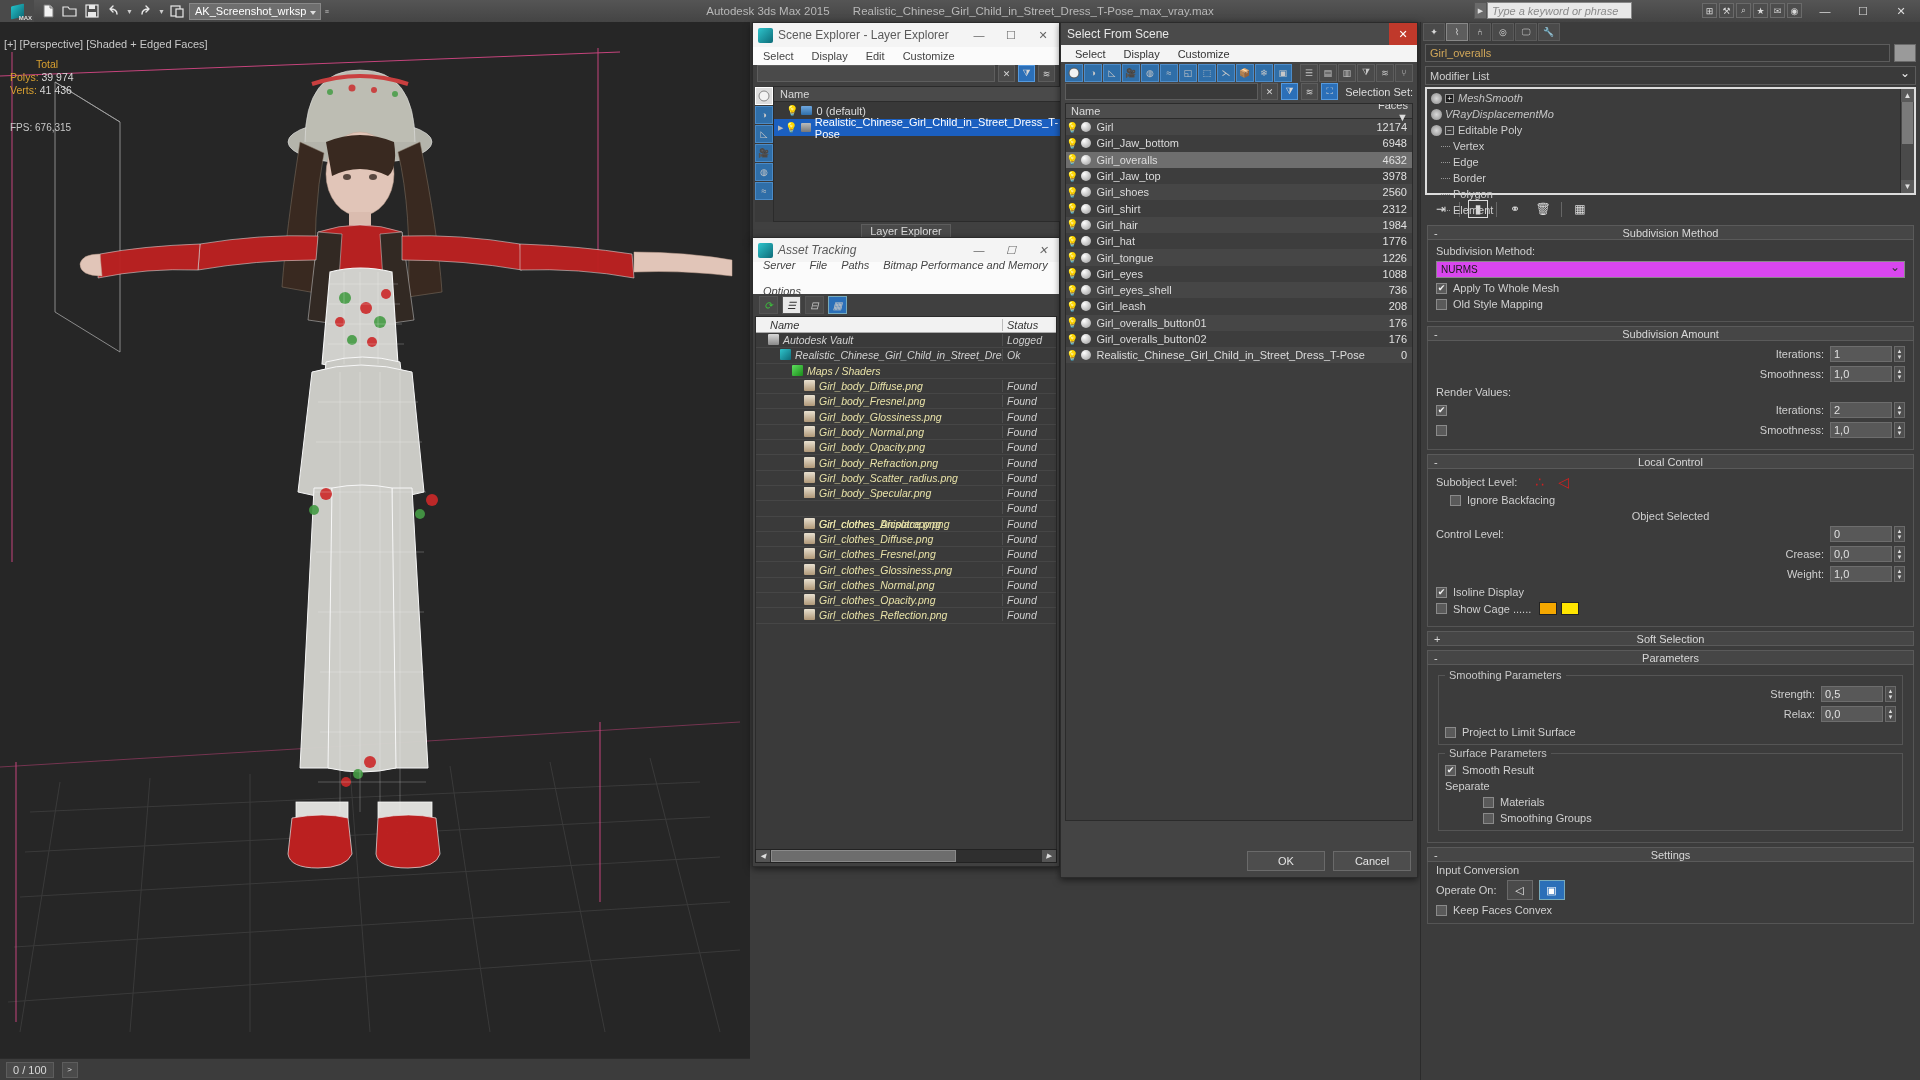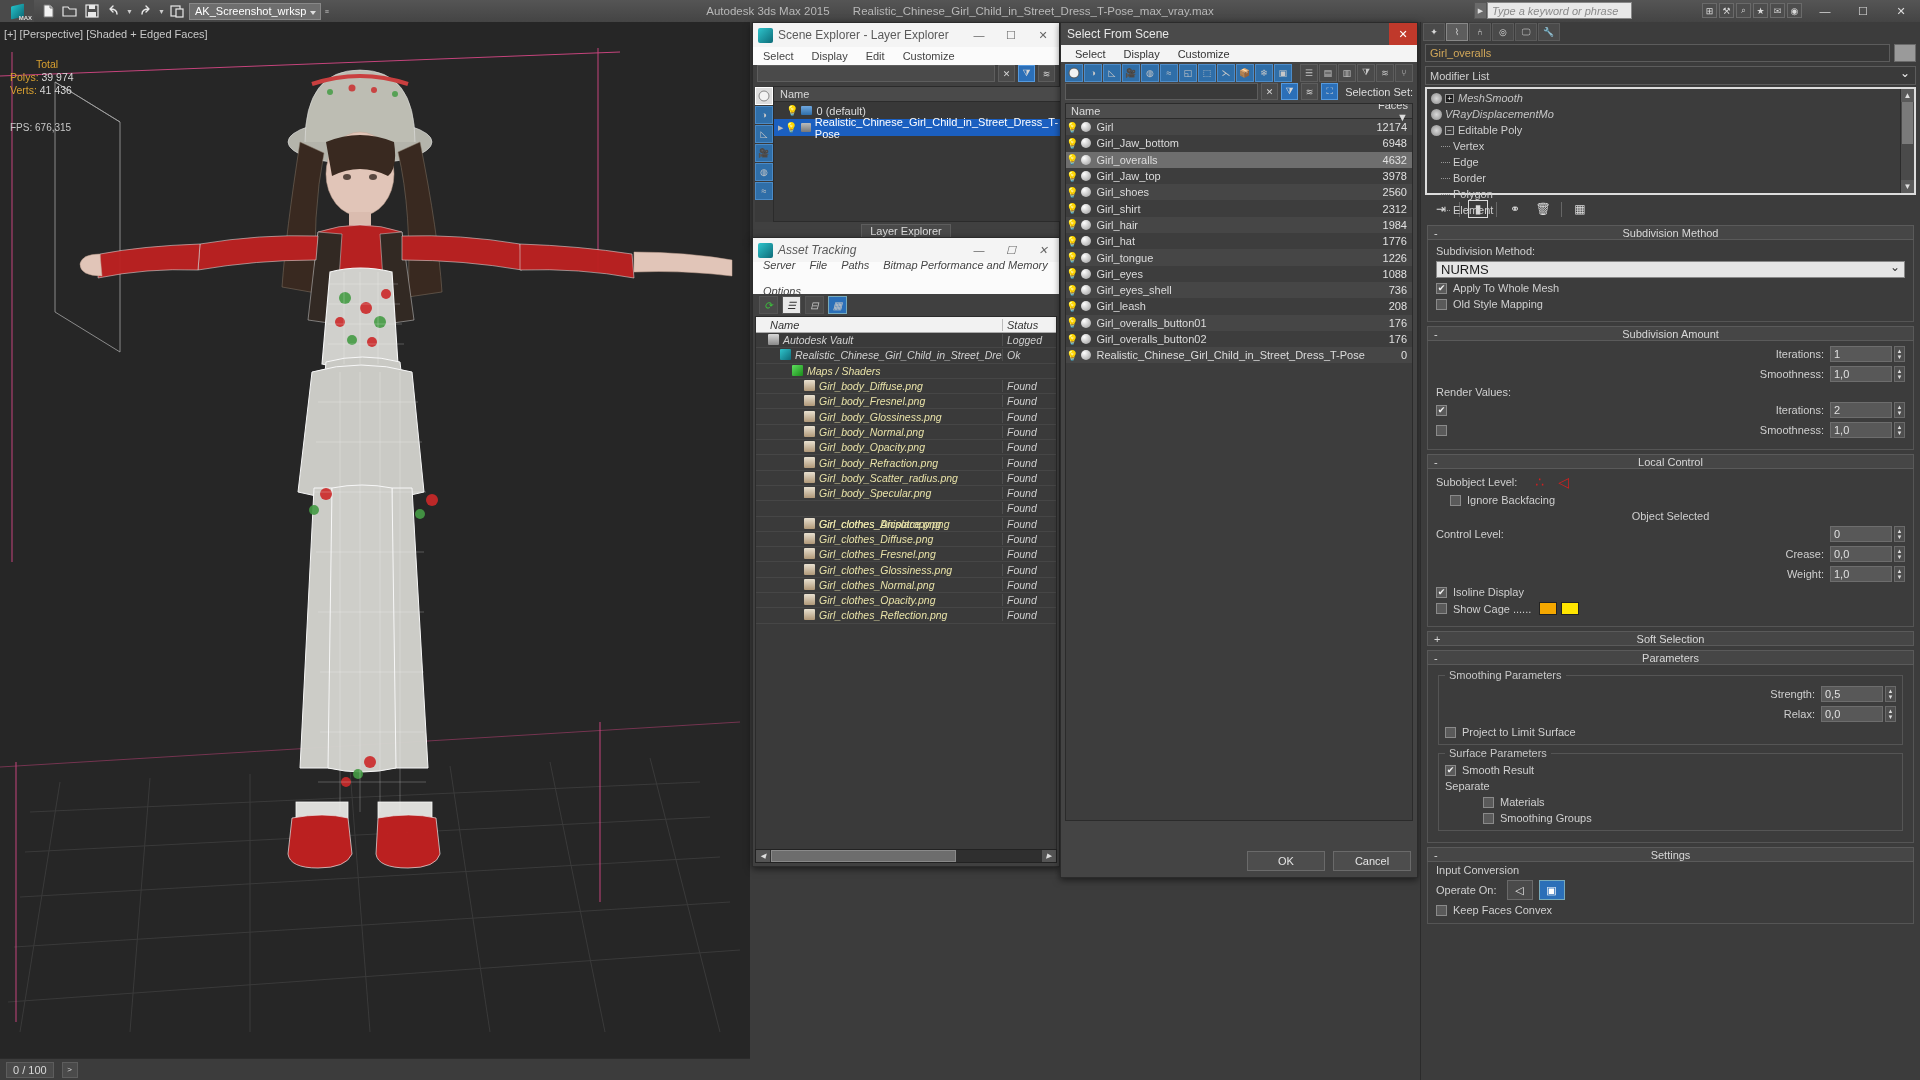--- a/index.html
+++ b/index.html
@@ -40,21 +40,21 @@
   .tbicons { position:absolute; right:118px; top:3px; display:flex; gap:2px; align-items:center; }
   .tbi { width:15px;height:15px;border:1px solid #6a6a6a;background:#4d4d4d;
     display:flex;align-items:center;justify-content:center;font-size:9px;color:#d8d8d8; }
   .winbtns { position:absolute; right:0; top:0; display:flex; height:22px; }
   .winb { width:38px;height:22px;display:flex;align-items:center;justify-content:center;
     color:#ddd;font-size:11px; }
 
   
   .viewport { position:absolute; left:0; top:22px; width:750px; height:1036px;
     background:#262626; overflow:hidden; }
-  .vplabel { position:absolute; left:4px; top:6px; color:#c8c8c8; font-size:11px; }
+  .vplabel { position:absolute; left:4px; top:16px; color:#c8c8c8; font-size:11px; }
   .vpstats { position:absolute; left:10px; top:36px; font-size:10.5px; line-height:13px; }
   .vpstats .hdr { color:#d8a030; }
   .vpstats .lbl { color:#d8a030; }
   .vpstats .val { color:#d8d8d8; }
   .vpfps { position:absolute; left:10px; top:100px; font-size:10px; }
   .grid-svg { position:absolute; left:0; top:0; }
 
   
   .fwin { position:absolute; background:#404040; border:1px solid #2b2b2b;
     box-shadow:0 2px 7px rgba(0,0,0,.55); }
@@ -209,22 +209,22 @@
   .frow { display:flex; align-items:center; margin-bottom:4px; font-size:11px; color:#cfcfcf; }
   .frow.r { justify-content:flex-end; }
   .fld-n { width:62px;height:16px;background:#585858;border:1px solid #6d6d6d;
     color:#e0e0e0; font-size:11px; padding:0 3px; display:flex; align-items:center; }
   .spin { width:11px;height:16px;background:#4e4e4e;border:1px solid #6a6a6a;
     margin-left:2px; display:flex; flex-direction:column; align-items:center;
     justify-content:center; color:#ddd; font-size:6px; line-height:6px; }
   .cb { width:11px;height:11px;background:#5a5a5a;border:1px solid #8a8a8a;
     margin-right:6px; display:flex;align-items:center;justify-content:center;
     color:#f0f0f0; font-size:9px; flex:none; }
-  .combo { flex:1; height:17px; background:#e5e5e5; border:1px solid #888; color:#1a1a1a;
-    font-size:13px; padding:0 4px; display:flex; align-items:center; position:relative; }
+  .combo { flex:1; height:17px; background:#d946ef; border:1px solid #888; color:#1a1a1a;
+    font-size:10px; padding:0 4px; display:flex; align-items:center; position:relative; }
   .combo:after { content:"⌄"; position:absolute; right:4px; top:-2px; color:#333; font-size:12px; }
   .grp { border:1px solid #555; margin:8px 2px 4px 2px; padding:10px 6px 6px 6px;
     position:relative; }
   .grp > .gt { position:absolute; top:-7px; left:6px; background:#3c3c3c;
     padding:0 4px; font-size:11px; color:#c8c8c8; }
   .swatch2 { width:18px;height:13px;border:1px solid #222; }
   .redmark { color:#d02020; font-size:14px; }
 
   
   .statusbar { position:absolute; left:0; bottom:0; width:750px; height:22px;

